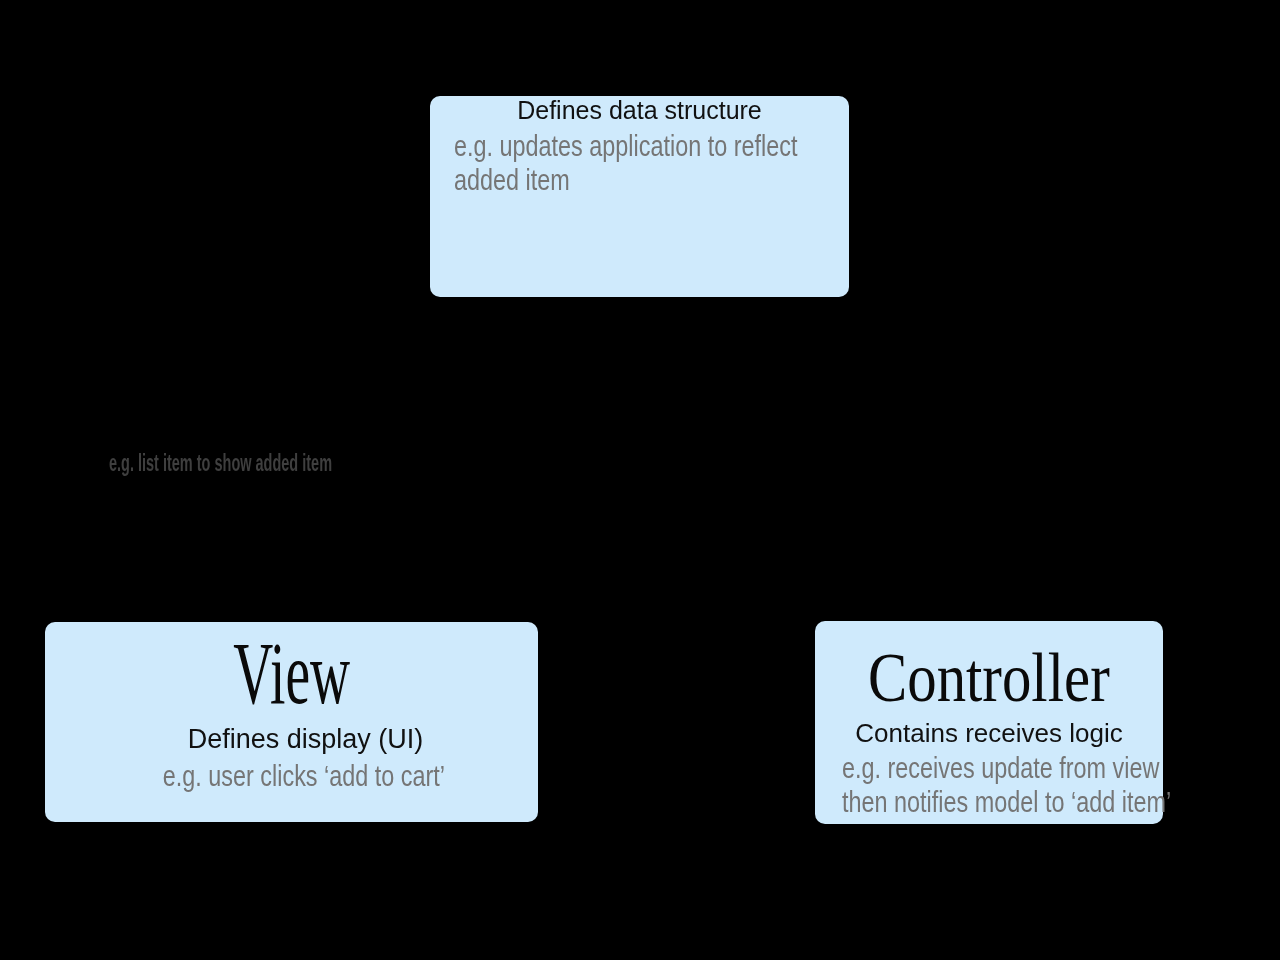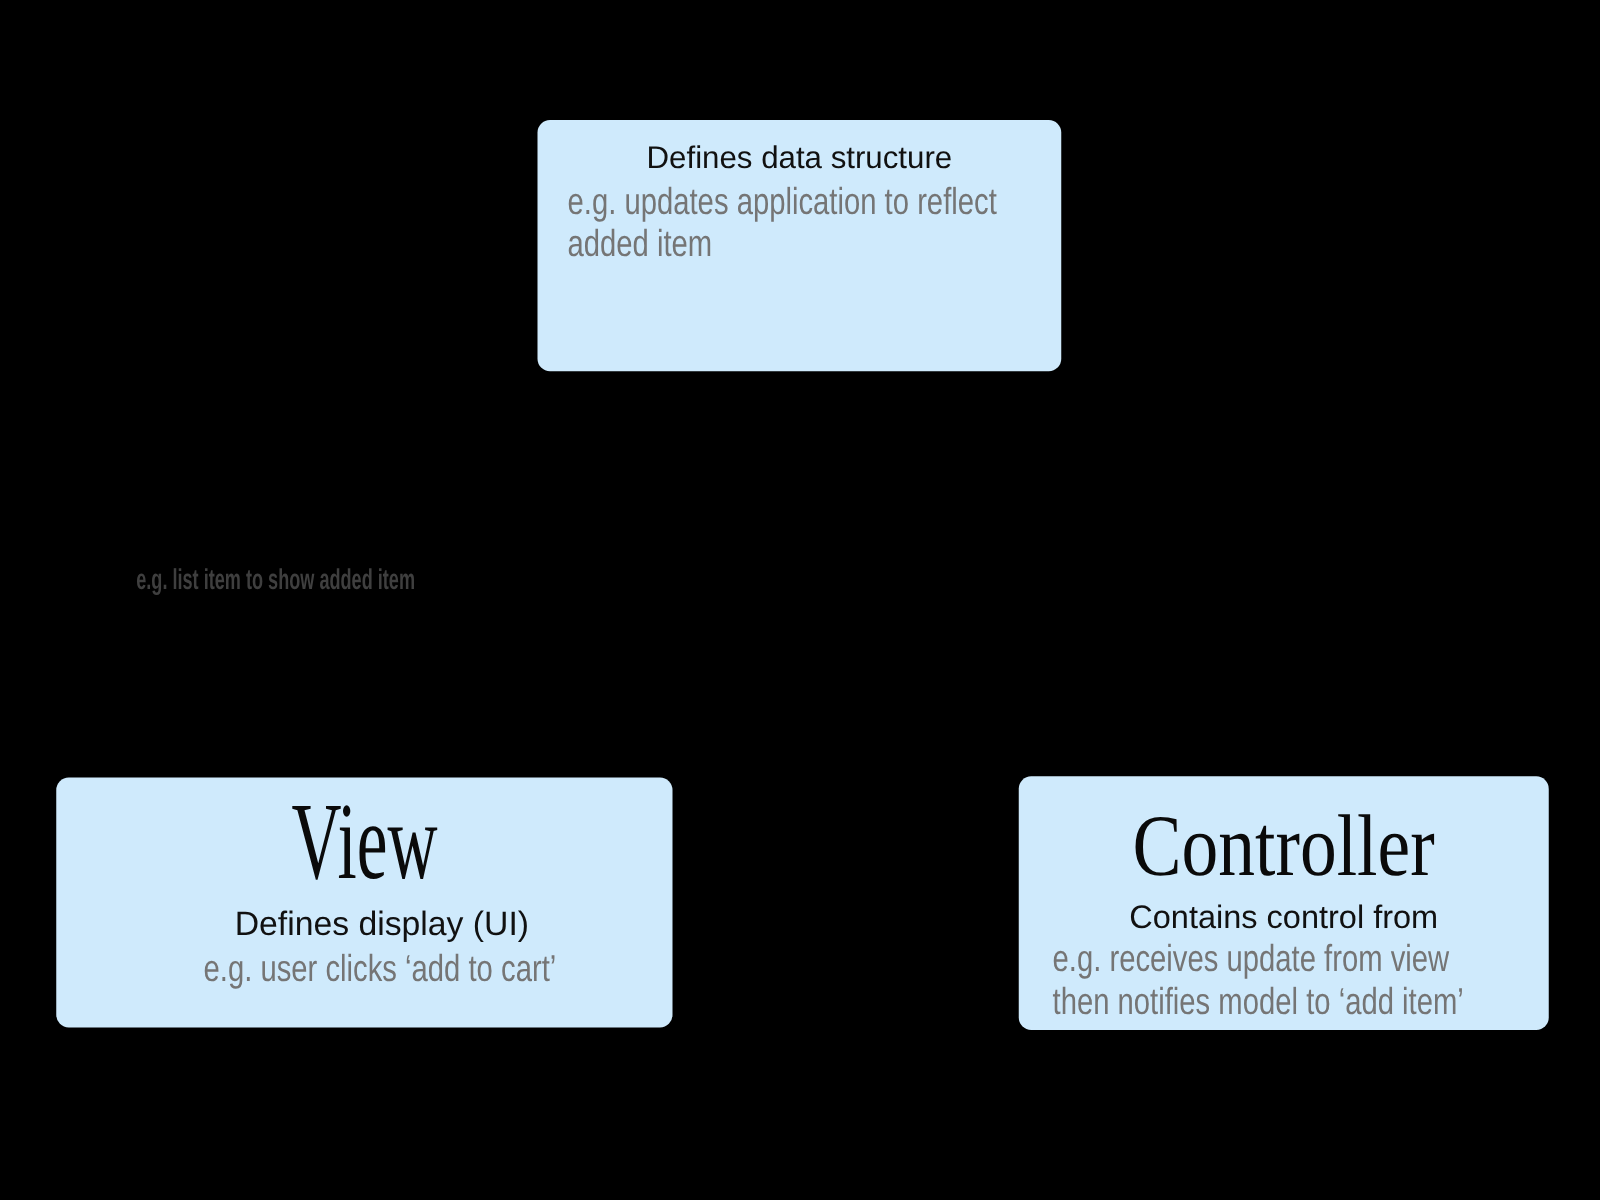--- a/index.html
+++ b/index.html
@@ -23,38 +23,38 @@
   .stage { position: absolute; inset: 0; }
 
   .box {
     position: absolute;
     background: var(--box-fill);
     border-radius: 10px;
     text-align: center;
   }
   #model-box      { left: 430px; top: 96px;  width: 419px; height: 201px; }
   #view-box       { left: 45px;  top: 622px; width: 493px; height: 200px; }
-  #controller-box { left: 815px; top: 621px; width: 424px; height: 203px; }
+  #controller-box { left: 815px; top: 621px; width: 348px; height: 203px; }
 
   .title {
     font-family: "Liberation Serif", "DejaVu Serif", serif;
     font-weight: 400;
     color: var(--title-color);
     line-height: 1;
   }
   .title-inner { display: inline-block; white-space: nowrap; }
   #model-box .title-inner      { font-size: 68px; transform: scaleX(0.80); margin-top: 14px; }
   #view-box .title-inner       { font-size: 88px; transform: scaleX(0.63); margin-top: 8px;  }
   #controller-box .title-inner { font-size: 70px; transform: scaleX(0.84); margin-top: 22px; }
 
   .subtitle {
     color: var(--subtitle-color);
     line-height: 1.15;
   }
-  #model-box .subtitle      { font-size: 25px; margin-top: 16px;   }
+  #model-box .subtitle      { font-size: 25px; margin-top: 0;   }
   #view-box .subtitle       { font-size: 27px; margin-top: 6px; padding-left: 28px; }
   #controller-box .subtitle { font-size: 26px; margin-top: 6px; }
 
   .example {
     color: var(--example-color);
     font-size: 30px;
     line-height: 34px;
     padding-left: 24px;
   }
   .example .line {
@@ -100,21 +100,21 @@
     <div class="subtitle">Defines display (UI)</div>
     <div class="example">
       <div class="line">e.g. user clicks ‘add to cart’</div>
     </div>
   </section>
 
   <section class="box" id="controller-box">
     <div class="title">
       <span class="title-inner">Controller</span>
     </div>
-    <div class="subtitle">Contains control from</div>
+    <div class="subtitle">Contains receives logic</div>
     <div class="example">
       <div class="line">e.g. receives update from view</div>
       <div class="line">then notifies model to ‘add item’</div>
     </div>
   </section>
 
   <div class="edge-label">e.g. list item to show added item</div>
 
 </div>
 

